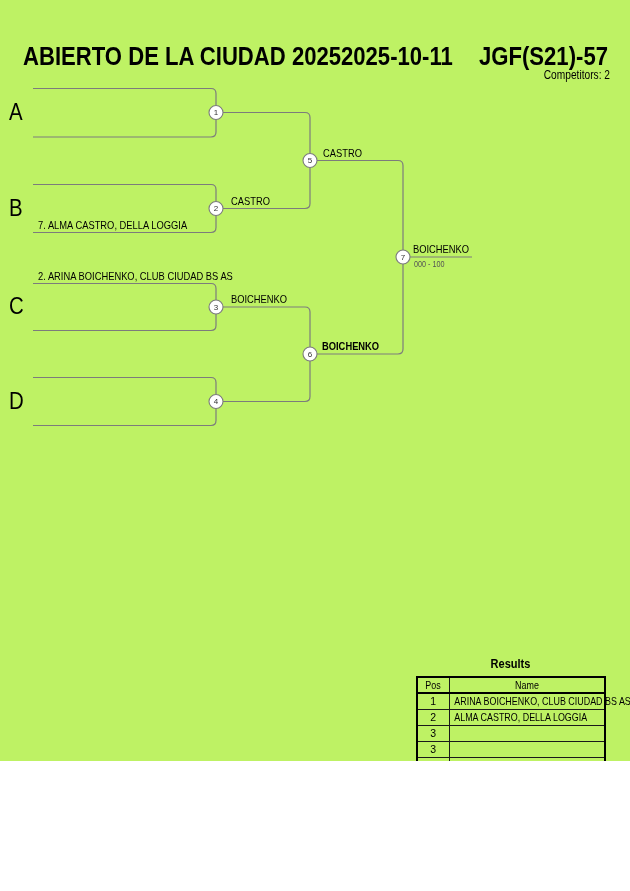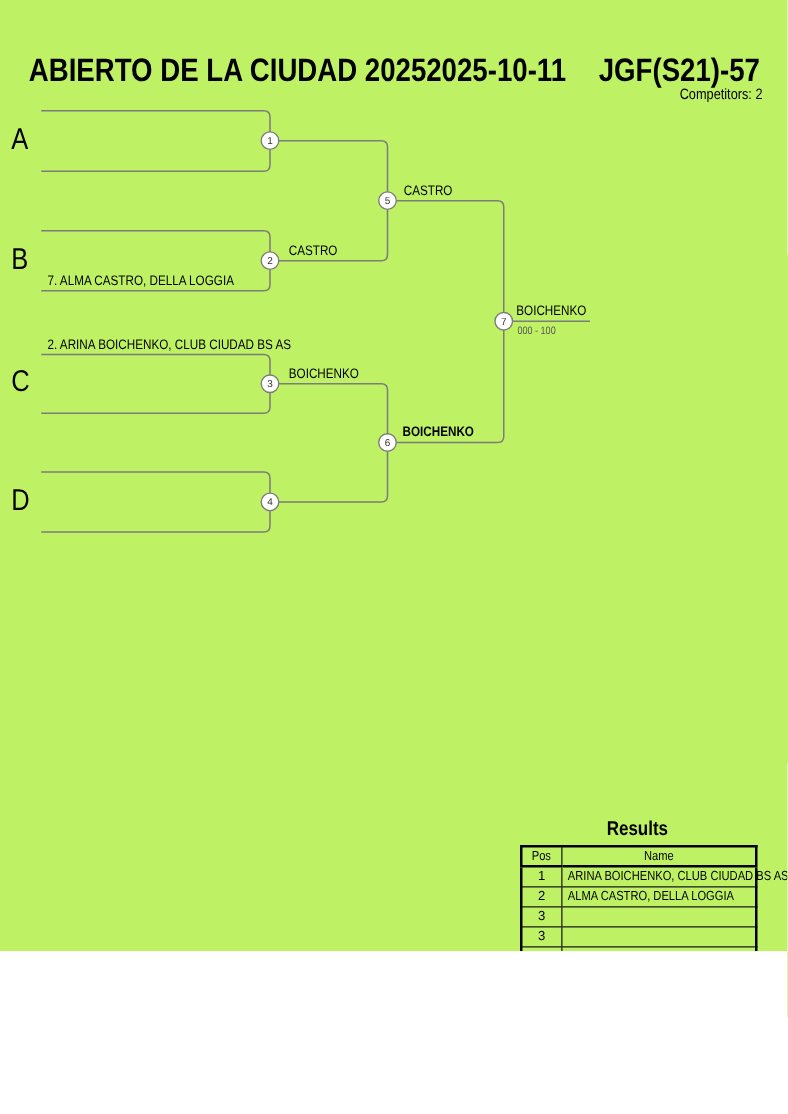--- a/index.html
+++ b/index.html
@@ -26,21 +26,21 @@
   svg.bracket { position:absolute; left:0; top:0; }
   svg.bracket path { fill:none; stroke:#7c7c7c; stroke-width:1.2; }
   svg.bracket circle { fill:#ffffff; stroke:#7c7c7c; stroke-width:1.1; }
   svg.bracket text {
     font-family:"Liberation Sans", sans-serif; font-size:8px; fill:#333333;
     text-anchor:middle;
   }
 
   .results-title {
     left:416px; top:657px; width:188px; text-align:center;
-    font-size:16px; font-weight:bold; color:#000; line-height:13px;
+    font-size:13px; font-weight:bold; color:#000; line-height:13px;
   }
   table.results {
     position:absolute; left:416px; top:676px; width:188px;
     border-collapse:collapse; table-layout:fixed;
     border:2px solid #000;
   }
   table.results th, table.results td {
     border:1px solid #1a1a1a; height:16px; padding:0;
     font-size:10.5px; color:#000; vertical-align:middle; overflow:visible;
   }

